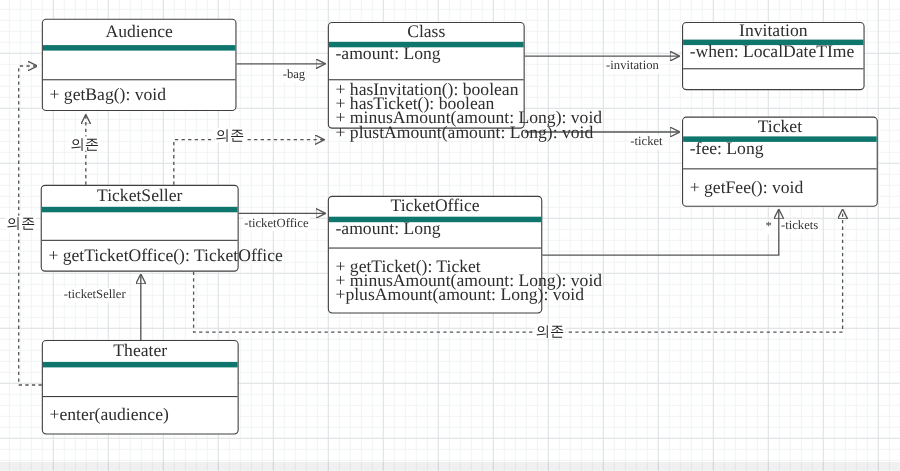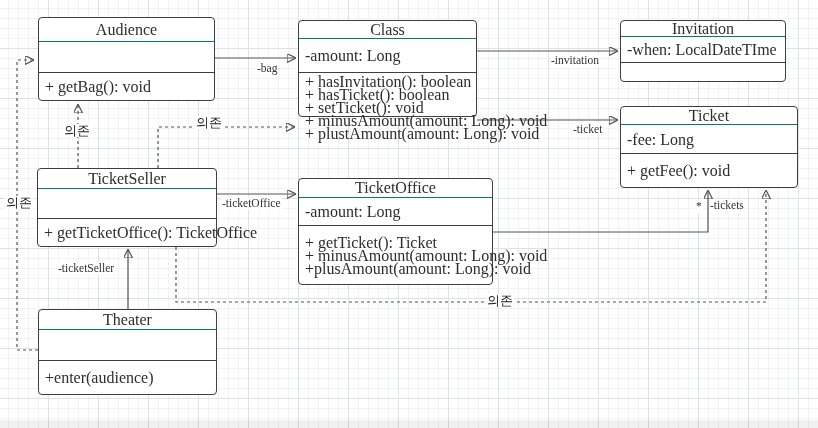--- a/index.html
+++ b/index.html
@@ -21,22 +21,22 @@
   .uml{
     position:absolute;box-sizing:border-box;display:flex;flex-direction:column;
     background:#ffffff;border:1px solid #3f3f3f;border-radius:4px;
     color:#2d2d2d;font-size:16px;
   }
   .uml-title{
     flex:none;display:flex;align-items:center;justify-content:center;
     box-sizing:border-box;white-space:nowrap;
   }
   .uml-attrs{
-    flex:none;box-sizing:border-box;border-top:1px solid #0f766e;
-    display:flex;flex-direction:column;justify-content:center;padding:0 6px;
+    flex:none;box-sizing:border-box;border-top:5px solid #0f766e;
+    display:flex;flex-direction:column;padding:0 6px;
   }
   .uml-methods{
     flex:1;box-sizing:border-box;border-top:1px solid #3f3f3f;
     display:flex;flex-direction:column;justify-content:center;padding:2px 6px;
   }
   .m,.a{line-height:13px;white-space:nowrap;}
   .edge-label{
     position:absolute;background:#ffffff;color:#333333;font-size:11.5px;
     line-height:13px;padding:0 1px;white-space:nowrap;
   }
@@ -75,21 +75,20 @@
   </div>
 
   <div class="uml" style="left:298px;top:20px;width:179px;height:97px">
     <div class="uml-title" style="height:17px">Class</div>
     <div class="uml-attrs" style="height:34px">
       <div class="a">-amount: Long</div>
     </div>
     <div class="uml-methods">
       <div class="m">+ hasInvitation(): boolean</div>
       <div class="m">+ hasTicket(): boolean</div>
-      <div class="m">+ setTicket(): void</div>
       <div class="m">+ minusAmount(amount: Long): void</div>
       <div class="m">+ plustAmount(amount: Long): void</div>
     </div>
   </div>
 
   <div class="uml" style="left:620px;top:20px;width:166px;height:62px">
     <div class="uml-title" style="height:15px">Invitation</div>
     <div class="uml-attrs" style="height:26px">
       <div class="a">-when: LocalDateTIme</div>
     </div>

